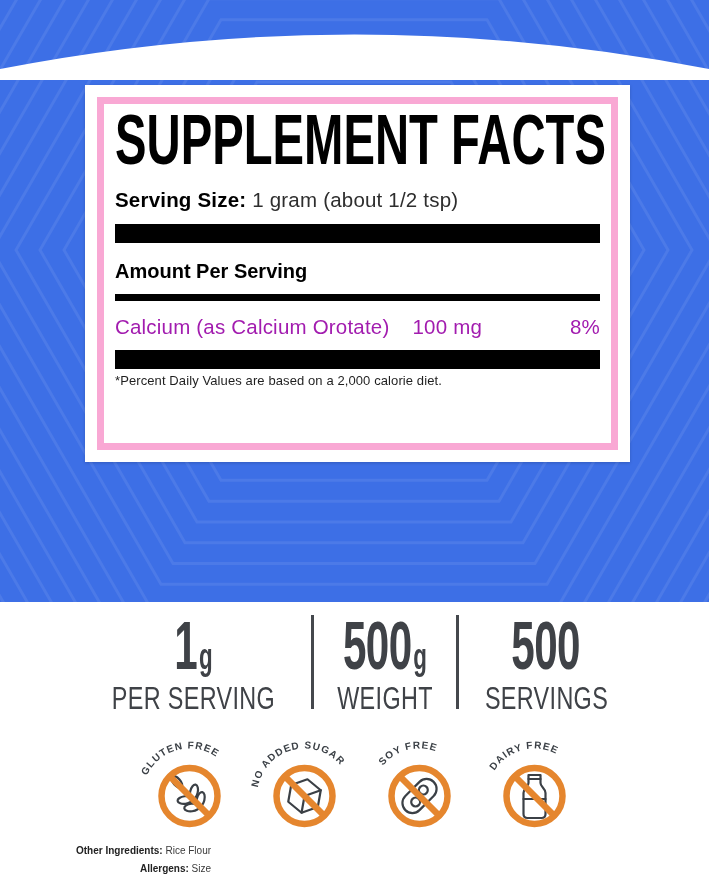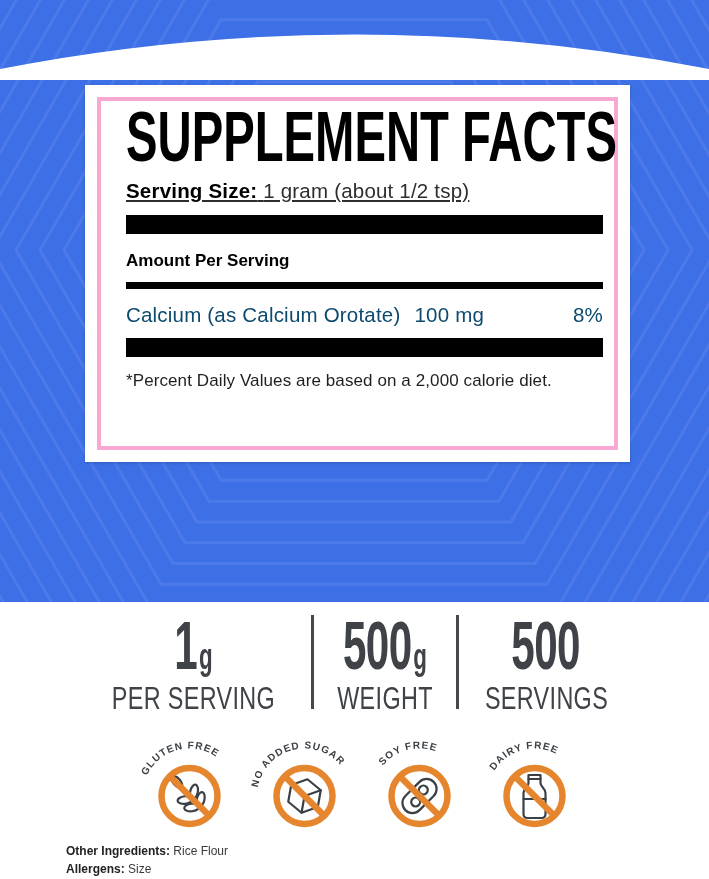--- a/index.html
+++ b/index.html
@@ -15,34 +15,34 @@
   }
   .hero svg { position:absolute; left:0; top:0; }
   .hero-curve { position:absolute; left:0; top:522px; width:709px; height:80px; }
 
   
   .facts-panel {
     position:absolute; left:85px; top:85px; width:545px; height:377px;
     background:#fff; z-index:2; box-shadow:0 1px 3px rgba(0,0,0,0.18);
   }
   .facts-border {
-    position:absolute; inset:12px; border:4px solid #f9a8d4;
-    padding:4px 11px 0 25px; box-sizing:border-box;
+    position:absolute; inset:12px; border:7px solid #f9a8d4;
+    padding:4px 11px 0 11px; box-sizing:border-box;
   }
   .facts-title-svg { display:block; margin:2px auto 0 auto; }
   .facts-title-svg text { fill:#000; font-family:"Liberation Sans", sans-serif; }
-  .facts-line { font-size:20.5px; color:#2e2e2e; margin-top:13px; line-height:1.25; letter-spacing:0.2px;text-decoration:underline; }
+  .facts-line { font-size:20.5px; color:#2e2e2e; margin-top:19px; line-height:1.25; letter-spacing:0.2px; }
   .facts-line b { color:#000; }
   .bar-thick { height:19px; background:#000; margin-top:11px; }
-  .facts-header-row { display:flex; justify-content:space-between; font-weight:bold; font-size:17px; color:#000; margin-top:17px; }
+  .facts-header-row { display:flex; justify-content:space-between; font-weight:bold; font-size:20px; color:#000; margin-top:17px; }
   .bar-medium { height:7px; background:#000; margin-top:11px; }
-  .nutrient-row { display:flex; align-items:baseline; font-size:20.5px; color:#0c4a6e; margin-top:14px; letter-spacing:0.2px; }
-  .nutrient-amount { margin-left:14px; }
+  .nutrient-row { display:flex; align-items:baseline; font-size:20.5px; color:#a21caf; margin-top:14px; letter-spacing:0.2px; }
+  .nutrient-amount { margin-left:23px; }
   .nutrient-dv { margin-left:auto; }
-  .facts-footnote { font-size:17px; color:#1f1f1f; margin-top:14px; letter-spacing:0.1px; }
+  .facts-footnote { font-size:13px; color:#1f1f1f; margin-top:4px; letter-spacing:0.1px; }
 
   
   .stats-row {
     position:absolute; left:0; top:612px; width:709px;
     display:grid; grid-template-columns:235px 3px 142px 3px 175px;
     justify-content:center; align-items:start;
   }
   .stat { text-align:center; padding-top:4px; }
   .stat-num-wrap { display:flex; justify-content:center; align-items:baseline; transform:scaleX(0.62); transform-origin:center bottom; white-space:nowrap; height:58px; }
   .stat-value { font-size:68px; font-weight:bold; color:var(--stat-gray,#3f4247); line-height:58px; letter-spacing:-1px; }
@@ -57,21 +57,21 @@
   }
   .badge { display:block; }
   .badge-arc-text { font-size:10px; font-weight:bold; letter-spacing:1.1px; fill:var(--icon-gray,#3b4046); font-family:"Liberation Sans", sans-serif; }
   .badge-icon path, .badge-icon line, .badge-icon ellipse, .badge-icon circle, .badge-icon polygon {
     stroke:var(--icon-gray,#3b4046); stroke-width:2.2; fill:none; stroke-linecap:round; stroke-linejoin:round;
   }
   .badge-ring { fill:none; stroke:var(--badge-orange,#e5862e); stroke-width:6.5; }
   .badge-slash { stroke:var(--badge-orange,#e5862e); stroke-width:6.5; }
 
   
-  .footer-info { position:absolute; left:66px; top:842px; font-size:12px; color:#3a3a3a; line-height:18px; }
+  .footer-info { position:absolute; left:76px; top:842px; font-size:10px; color:#3a3a3a; line-height:18px;text-align:right; }
   .footer-info b { color:#222; }
 </style>
 </head>
 <body>
 
 <div class="page">
 
   <div class="hero">
     <svg id="hex-pattern" width="709" height="602" viewBox="0 0 709 602">
         <polygon points="341,227.484 367,227.484 380,250 367,272.516 341,272.516 328,250" fill="none" stroke="rgba(255,255,255,0.08)" stroke-width="3"></polygon>

